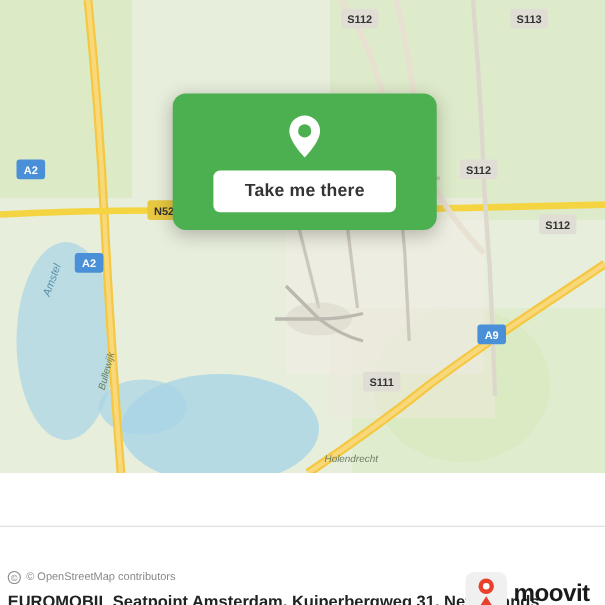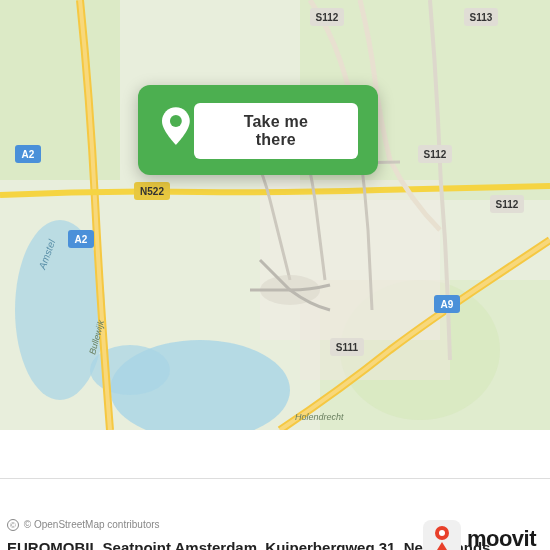--- a/index.html
+++ b/index.html
@@ -24,27 +24,27 @@
       width: 100%;
       height: 100%;
       position: absolute;
       top: 0; left: 0;
     }
 
     
     #popup-card {
       position: absolute;
       top: 85px;
-      left: 138px;
+      left: 157px;
       width: 240px;
       background: #4caf50;
       border-radius: 12px;
       padding: 18px 20px 16px 20px;
       display: flex;
-      flex-direction: row;
+      flex-direction: column;
       align-items: center;
       box-shadow: 0 4px 16px rgba(0,0,0,0.25);
     }
 
     #location-pin {
       width: 36px;
       height: 42px;
       margin-bottom: 10px;
     }
 

